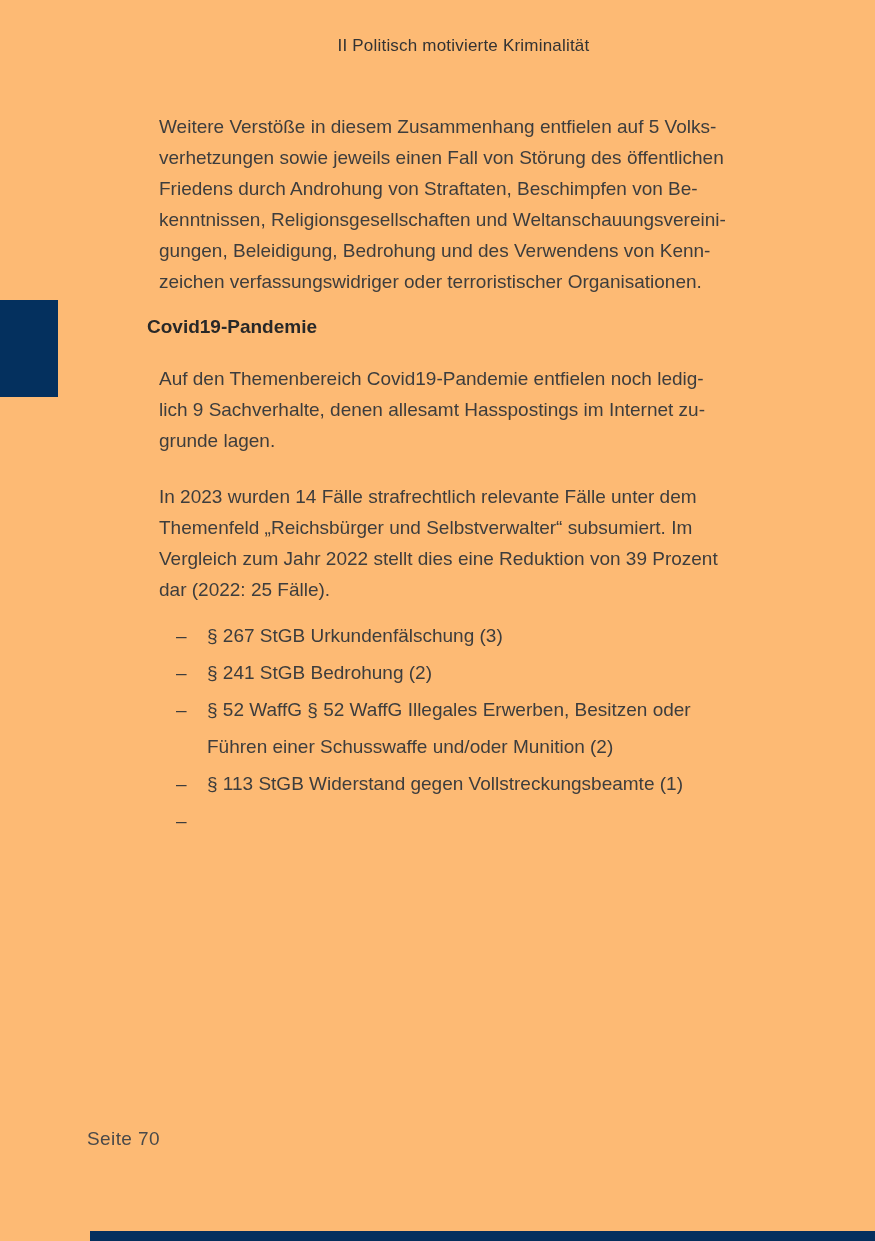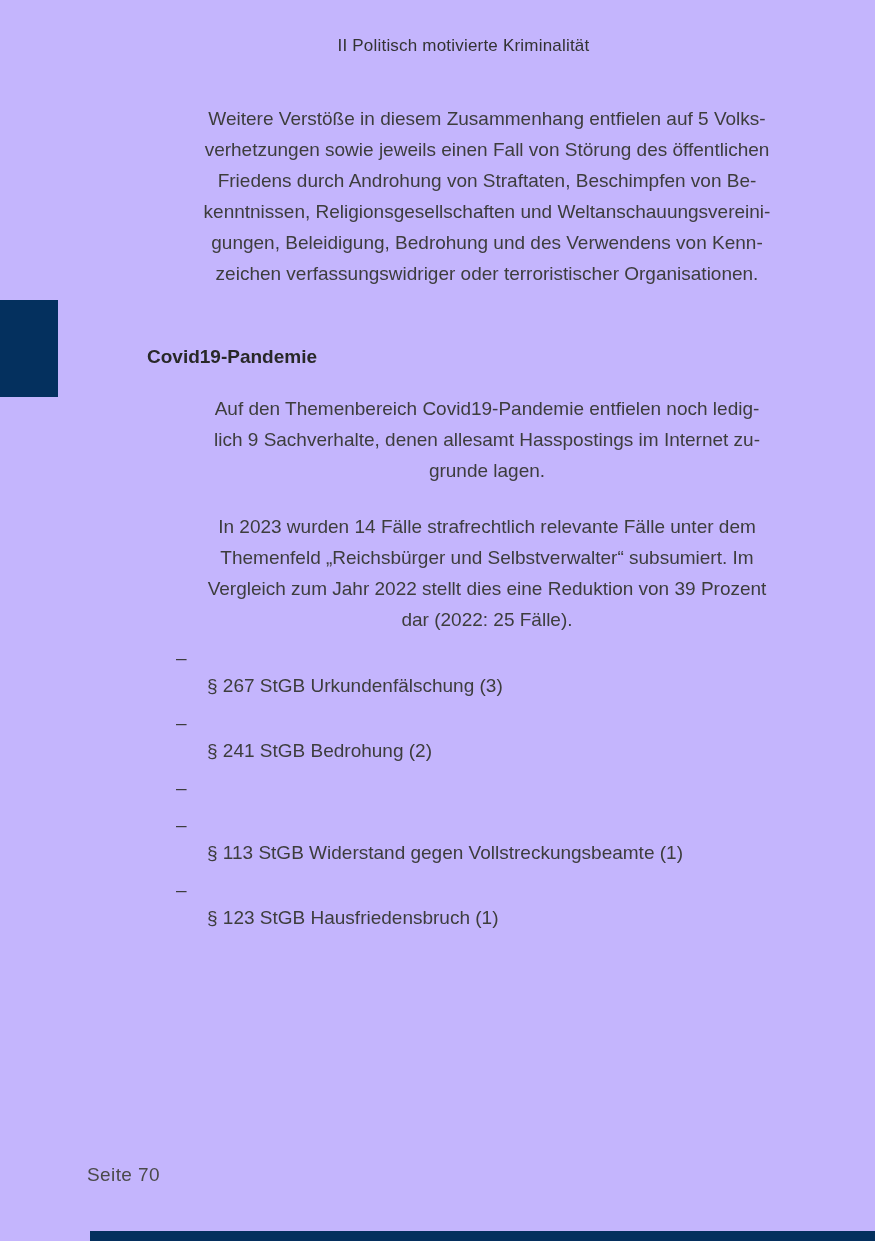--- a/index.html
+++ b/index.html
@@ -4,63 +4,63 @@
 <style>
   html,body{margin:0;padding:0;}
   body{
     width:875px;height:1241px;
     background:#ffffff;
     font-family:"Liberation Sans","DejaVu Sans",sans-serif;
     color:#3d3d3d;
     position:relative;
     overflow:hidden;
   }
-  .page{position:relative;width:875px;height:1241px;background:#c4b5fd;}
+  .page{position:relative;width:875px;height:1241px;background:#fdba74;}
 
   .running-head{
     position:absolute;top:36px;left:147px;width:633px;
     text-align:center;
     font-size:17px;color:#333333;letter-spacing:.2px;
   }
 
   .chapter-marker{
     position:absolute;left:0;top:300px;width:58px;height:97px;
     background:#04305e;
   }
 
   .content{
     position:absolute;left:147px;top:99px;width:680px;
   }
   .para{
     font-size:19px;line-height:31px;color:#3d3d3d;
-    white-space:pre-line;margin:4px;text-align:center;
+    white-space:pre-line;margin:12px;
   }
   .heading{
     font-size:19px;line-height:24px;font-weight:bold;color:#282828;
     margin:0;
   }
-  .mt-h1{margin-top:56px;}
+  .mt-h1{margin-top:18px;}
   .mt-p-after-h{margin-top:24px;}
   .mt-h2{margin-top:43px;}
   .mt-p25{margin-top:25px;}
   .mt-p24{margin-top:24px;}
   .mt-list{margin-top:25px;}
 
   .delict-list{list-style:none;margin:0;padding:0;}
   .delict-item{
     display:flex;align-items:flex-start;
     font-size:19px;line-height:37px;color:#3d3d3d;
   }
   .delict-item .dash{
     width:31px;flex:0 0 31px;margin-left:29px;
   }
-  .delict-item .item-text{white-space:pre-line;margin-top:28px;}
+  .delict-item .item-text{white-space:pre-line;}
 
   .footer-pagenum{
-    position:absolute;left:87px;top:1164px;
+    position:absolute;left:87px;top:1128px;
     font-size:19px;color:#4a4a4a;letter-spacing:.4px;
   }
   .footer-bar{
     position:absolute;left:90px;right:0;bottom:0;height:10px;
     background:#04305e;
   }
 </style>
 </head>
 <body>
 
@@ -100,30 +100,31 @@
           <span class="item-text">§ 267 StGB Urkundenfälschung (3)</span>
         </li>
 
         <li class="delict-item">
           <span class="dash">–</span>
           <span class="item-text">§ 241 StGB Bedrohung (2)</span>
         </li>
 
         <li class="delict-item">
           <span class="dash">–</span>
+          <span class="item-text">§ 52 WaffG § 52 WaffG Illegales Erwerben, Besitzen oder
+Führen einer Schusswaffe und/oder Munition (2)</span>
         </li>
 
         <li class="delict-item">
           <span class="dash">–</span>
           <span class="item-text">§ 113 StGB Widerstand gegen Vollstreckungsbeamte (1)</span>
         </li>
 
         <li class="delict-item">
           <span class="dash">–</span>
-          <span class="item-text">§ 123 StGB Hausfriedensbruch (1)</span>
         </li>
       </ul>
 
   </div>
 
   <div class="footer-pagenum">Seite 70</div>
 
   <div class="footer-bar"></div>
 
 </div>

